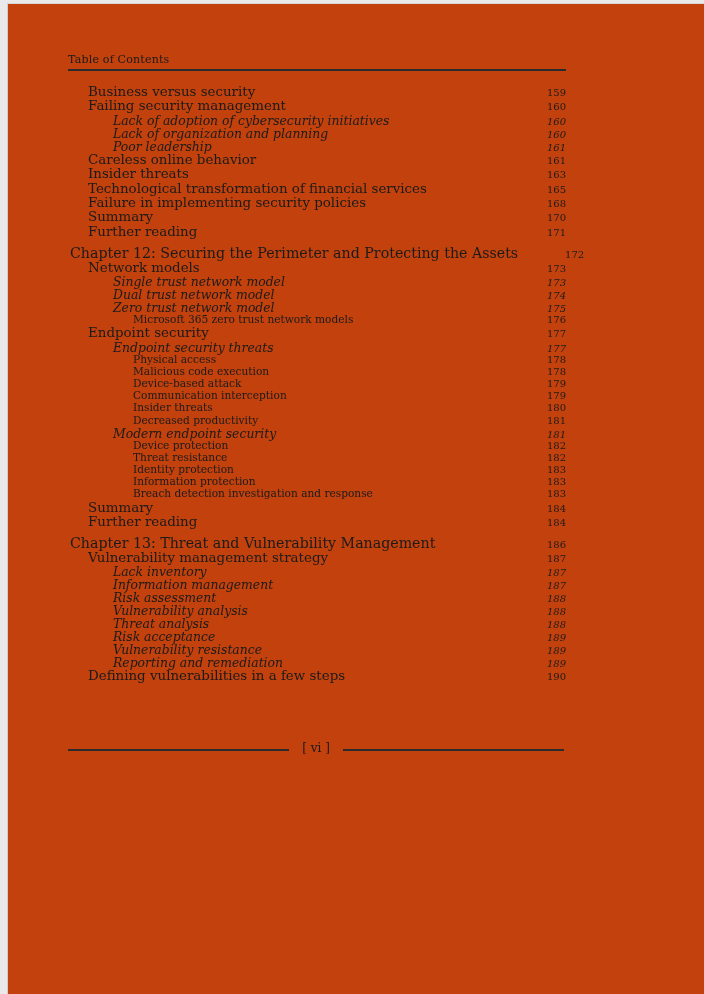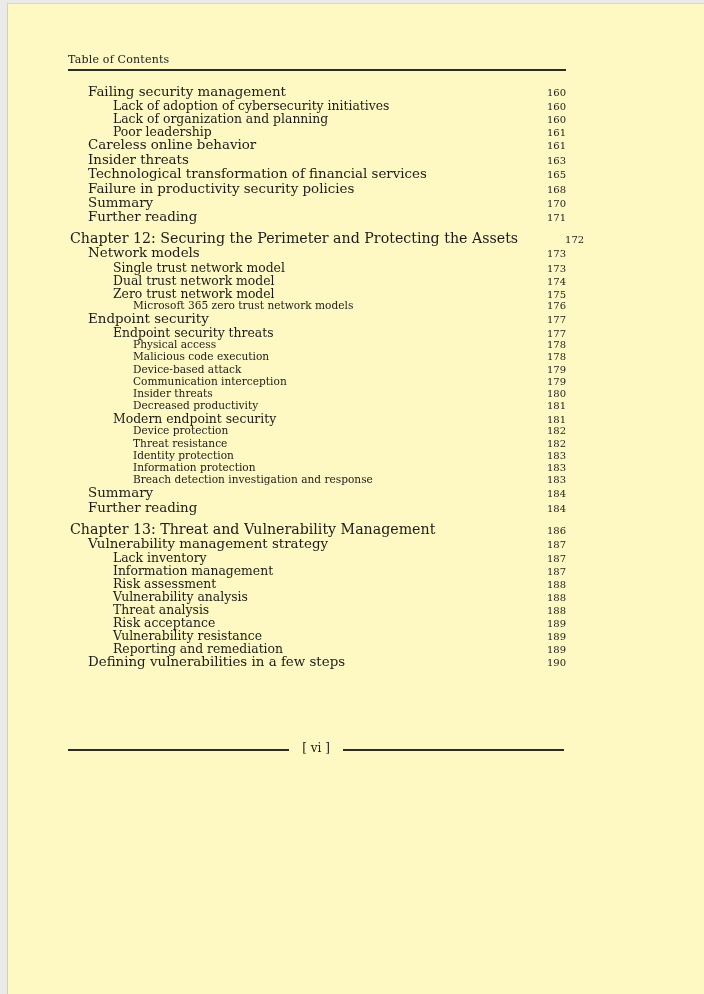--- a/index.html
+++ b/index.html
@@ -6,21 +6,21 @@
   html, body {
     width: 704px; height: 994px;
     background: #eaeaea;
     font-family: "DejaVu Serif", "Liberation Serif", serif;
     overflow: hidden;
   }
   .page {
     position: absolute;
     left: 7px; top: 3px;
     width: 697px; height: 991px;
-    background: #fef9c3;
+    background: #c2410c;
     border-left: 1px solid #cfcfcf;
     border-top: 1px solid #d6d6d6;
   }
   .running-head {
     position: absolute;
     left: 60px; top: 49px;
     font-size: 11px;
     color: #1b1b1b;
     letter-spacing: 0.2px;
     white-space: nowrap;
@@ -47,21 +47,21 @@
     font-size: 10px;
     min-width: 30px;
     text-align: right;
     flex: 0 0 auto;
     padding-left: 8px;
   }
   .lv-c { font-size: 14.2px; height: 15px; margin-top: 6.5px; gap: 36px; }
   .lv-c .lbl { padding-left: 2px; }
   .lv-1 { font-size: 13.4px; height: 14.4px; }
   .lv-1 .lbl { padding-left: 20px; }
-  .lv-2 { font-size: 12.4px; height: 13px; }
+  .lv-2 { font-size: 12.4px; height: 13px; font-style: italic; }
   .lv-2 .lbl { padding-left: 45px; }
   .lv-3 { font-size: 10.6px; height: 12.2px; }
   .lv-3 .lbl { padding-left: 65px; }
   .footer {
     position: absolute;
     left: 60px; top: 701px;
     width: 496px; height: 18px;
     display: flex;
     align-items: center;
     color: #1b1b1b;
@@ -85,20 +85,24 @@
 <body>
 
 <div class="page">
 
   <div class="running-head">Table of Contents</div>
 
   <div class="head-rule"></div>
 
   <div class="toc" id="toc">
       <div class="row lv-1">
+        <span class="lbl">Business versus security</span>
+        <span class="pg">159</span>
+      </div>
+      <div class="row lv-1">
         <span class="lbl">Failing security management</span>
         <span class="pg">160</span>
       </div>
       <div class="row lv-2">
         <span class="lbl">Lack of adoption of cybersecurity initiatives</span>
         <span class="pg">160</span>
       </div>
       <div class="row lv-2">
         <span class="lbl">Lack of organization and planning</span>
         <span class="pg">160</span>
@@ -113,21 +117,21 @@
       </div>
       <div class="row lv-1">
         <span class="lbl">Insider threats</span>
         <span class="pg">163</span>
       </div>
       <div class="row lv-1">
         <span class="lbl">Technological transformation of financial services</span>
         <span class="pg">165</span>
       </div>
       <div class="row lv-1">
-        <span class="lbl">Failure in productivity security policies</span>
+        <span class="lbl">Failure in implementing security policies</span>
         <span class="pg">168</span>
       </div>
       <div class="row lv-1">
         <span class="lbl">Summary</span>
         <span class="pg">170</span>
       </div>
       <div class="row lv-1">
         <span class="lbl">Further reading</span>
         <span class="pg">171</span>
       </div>

